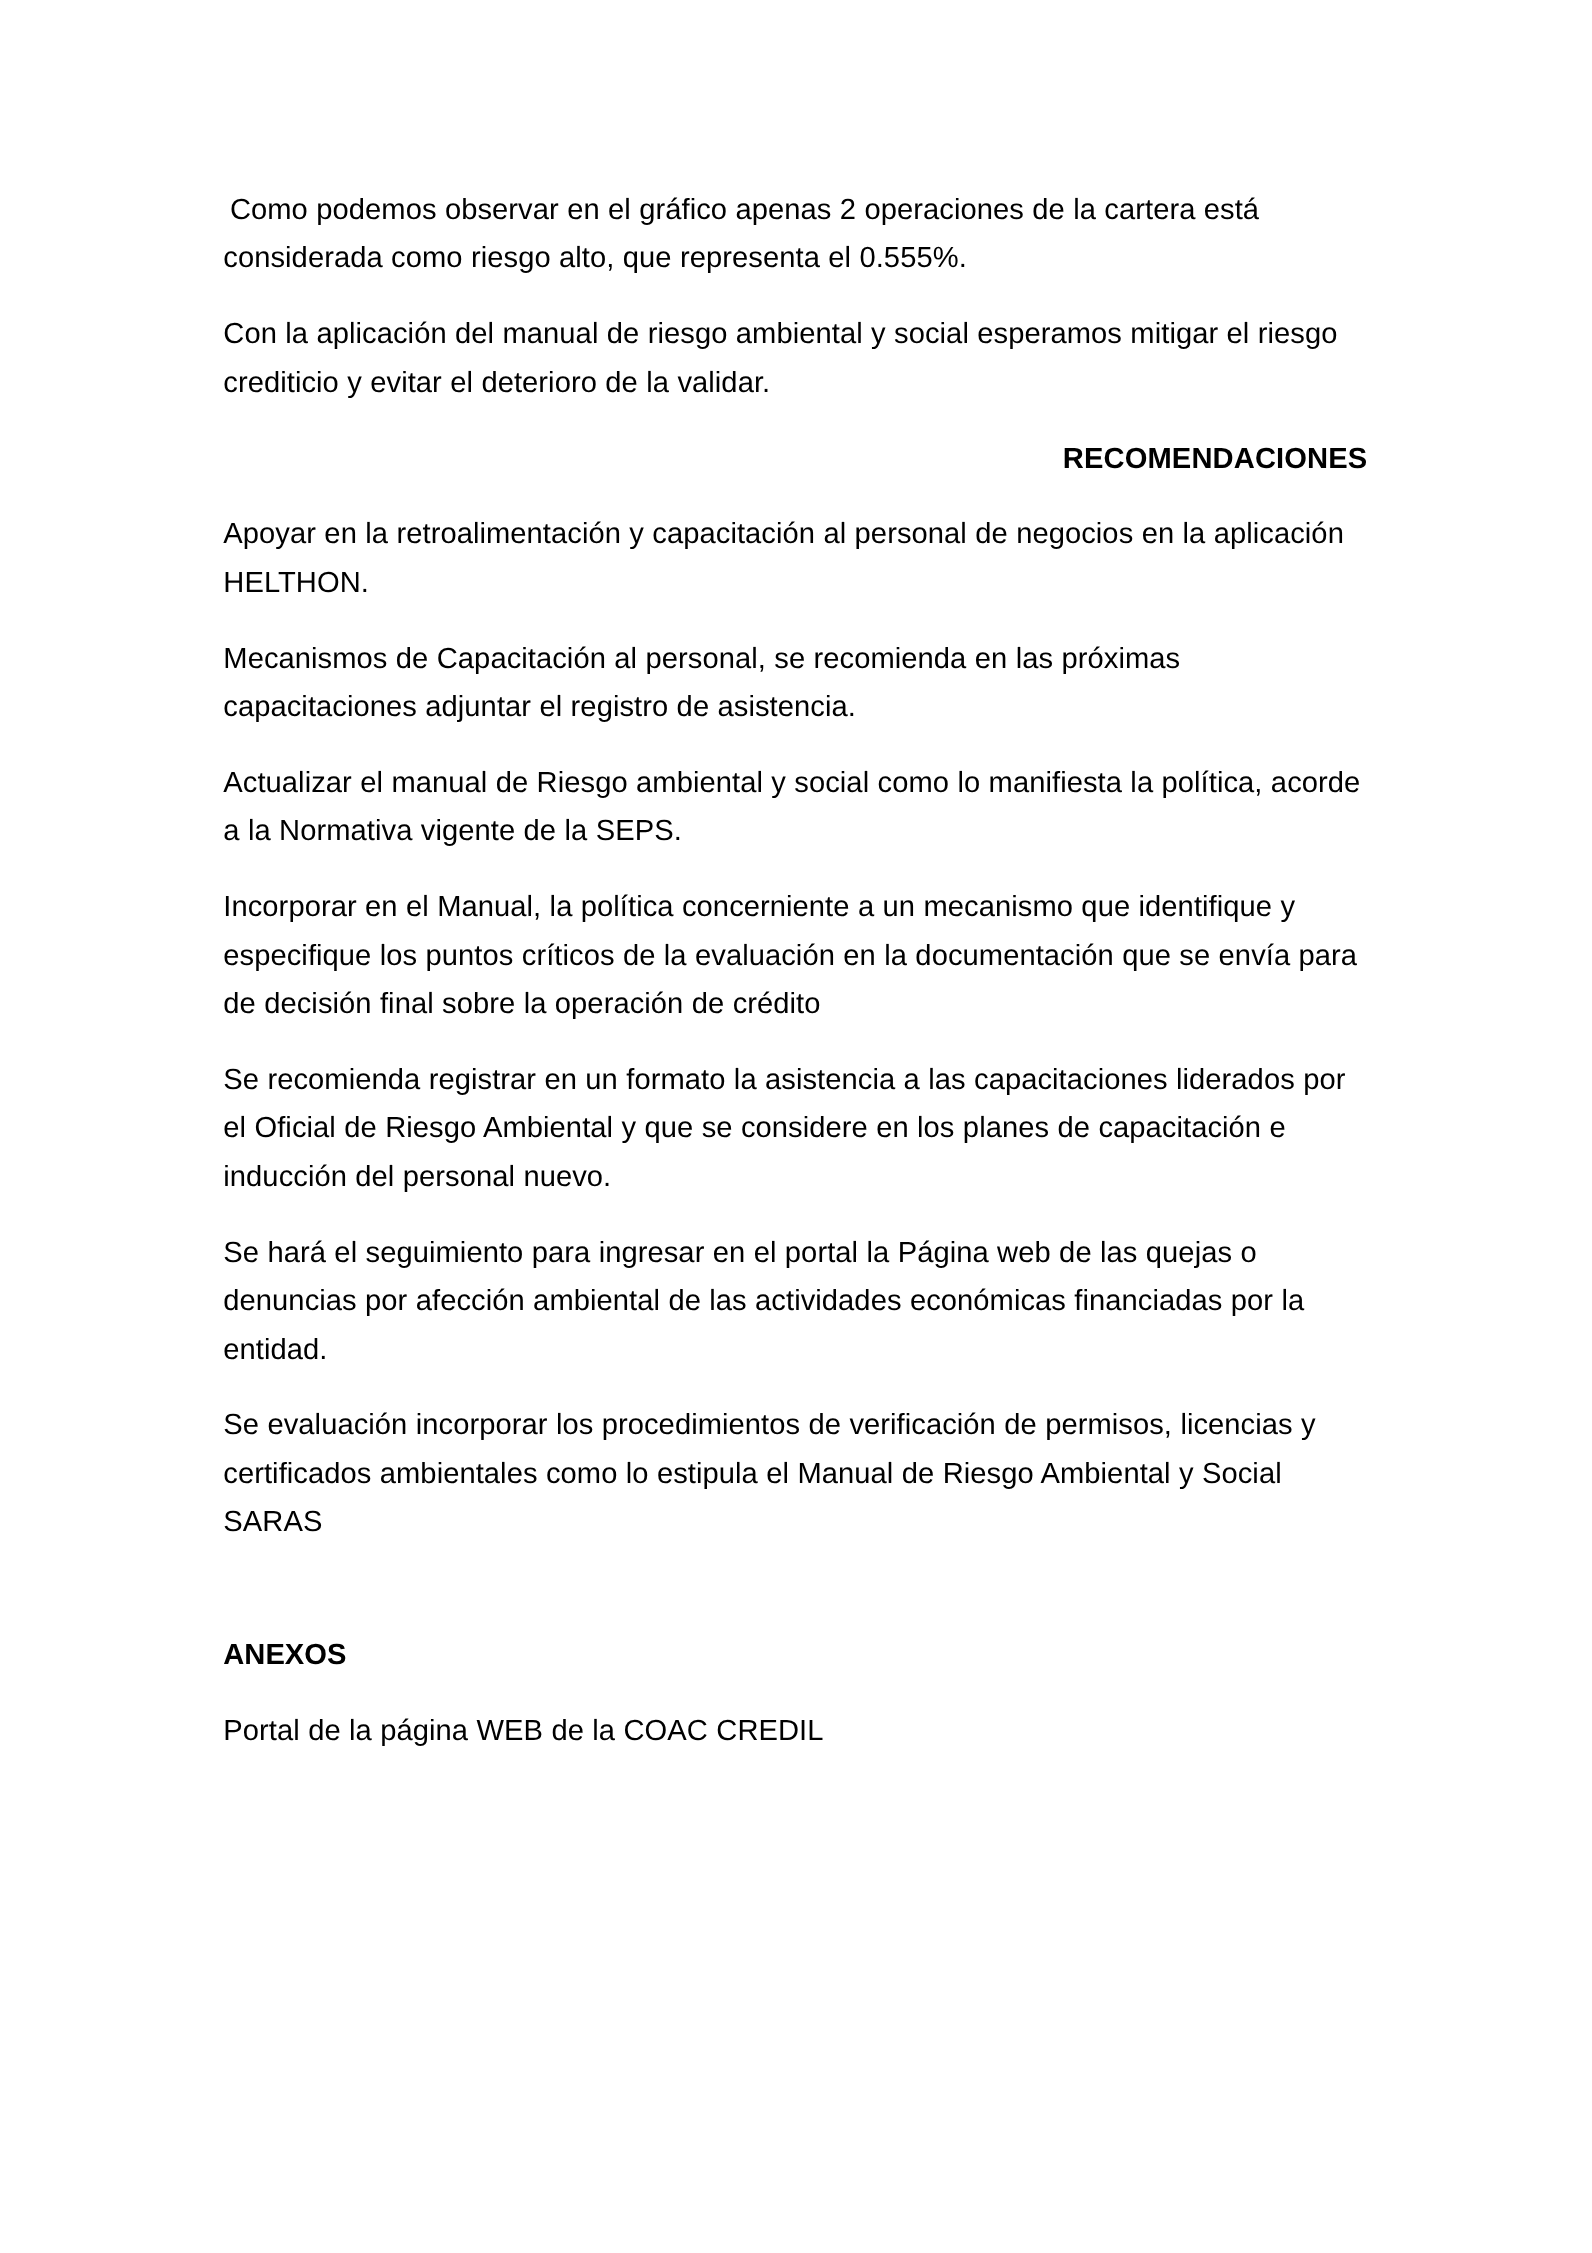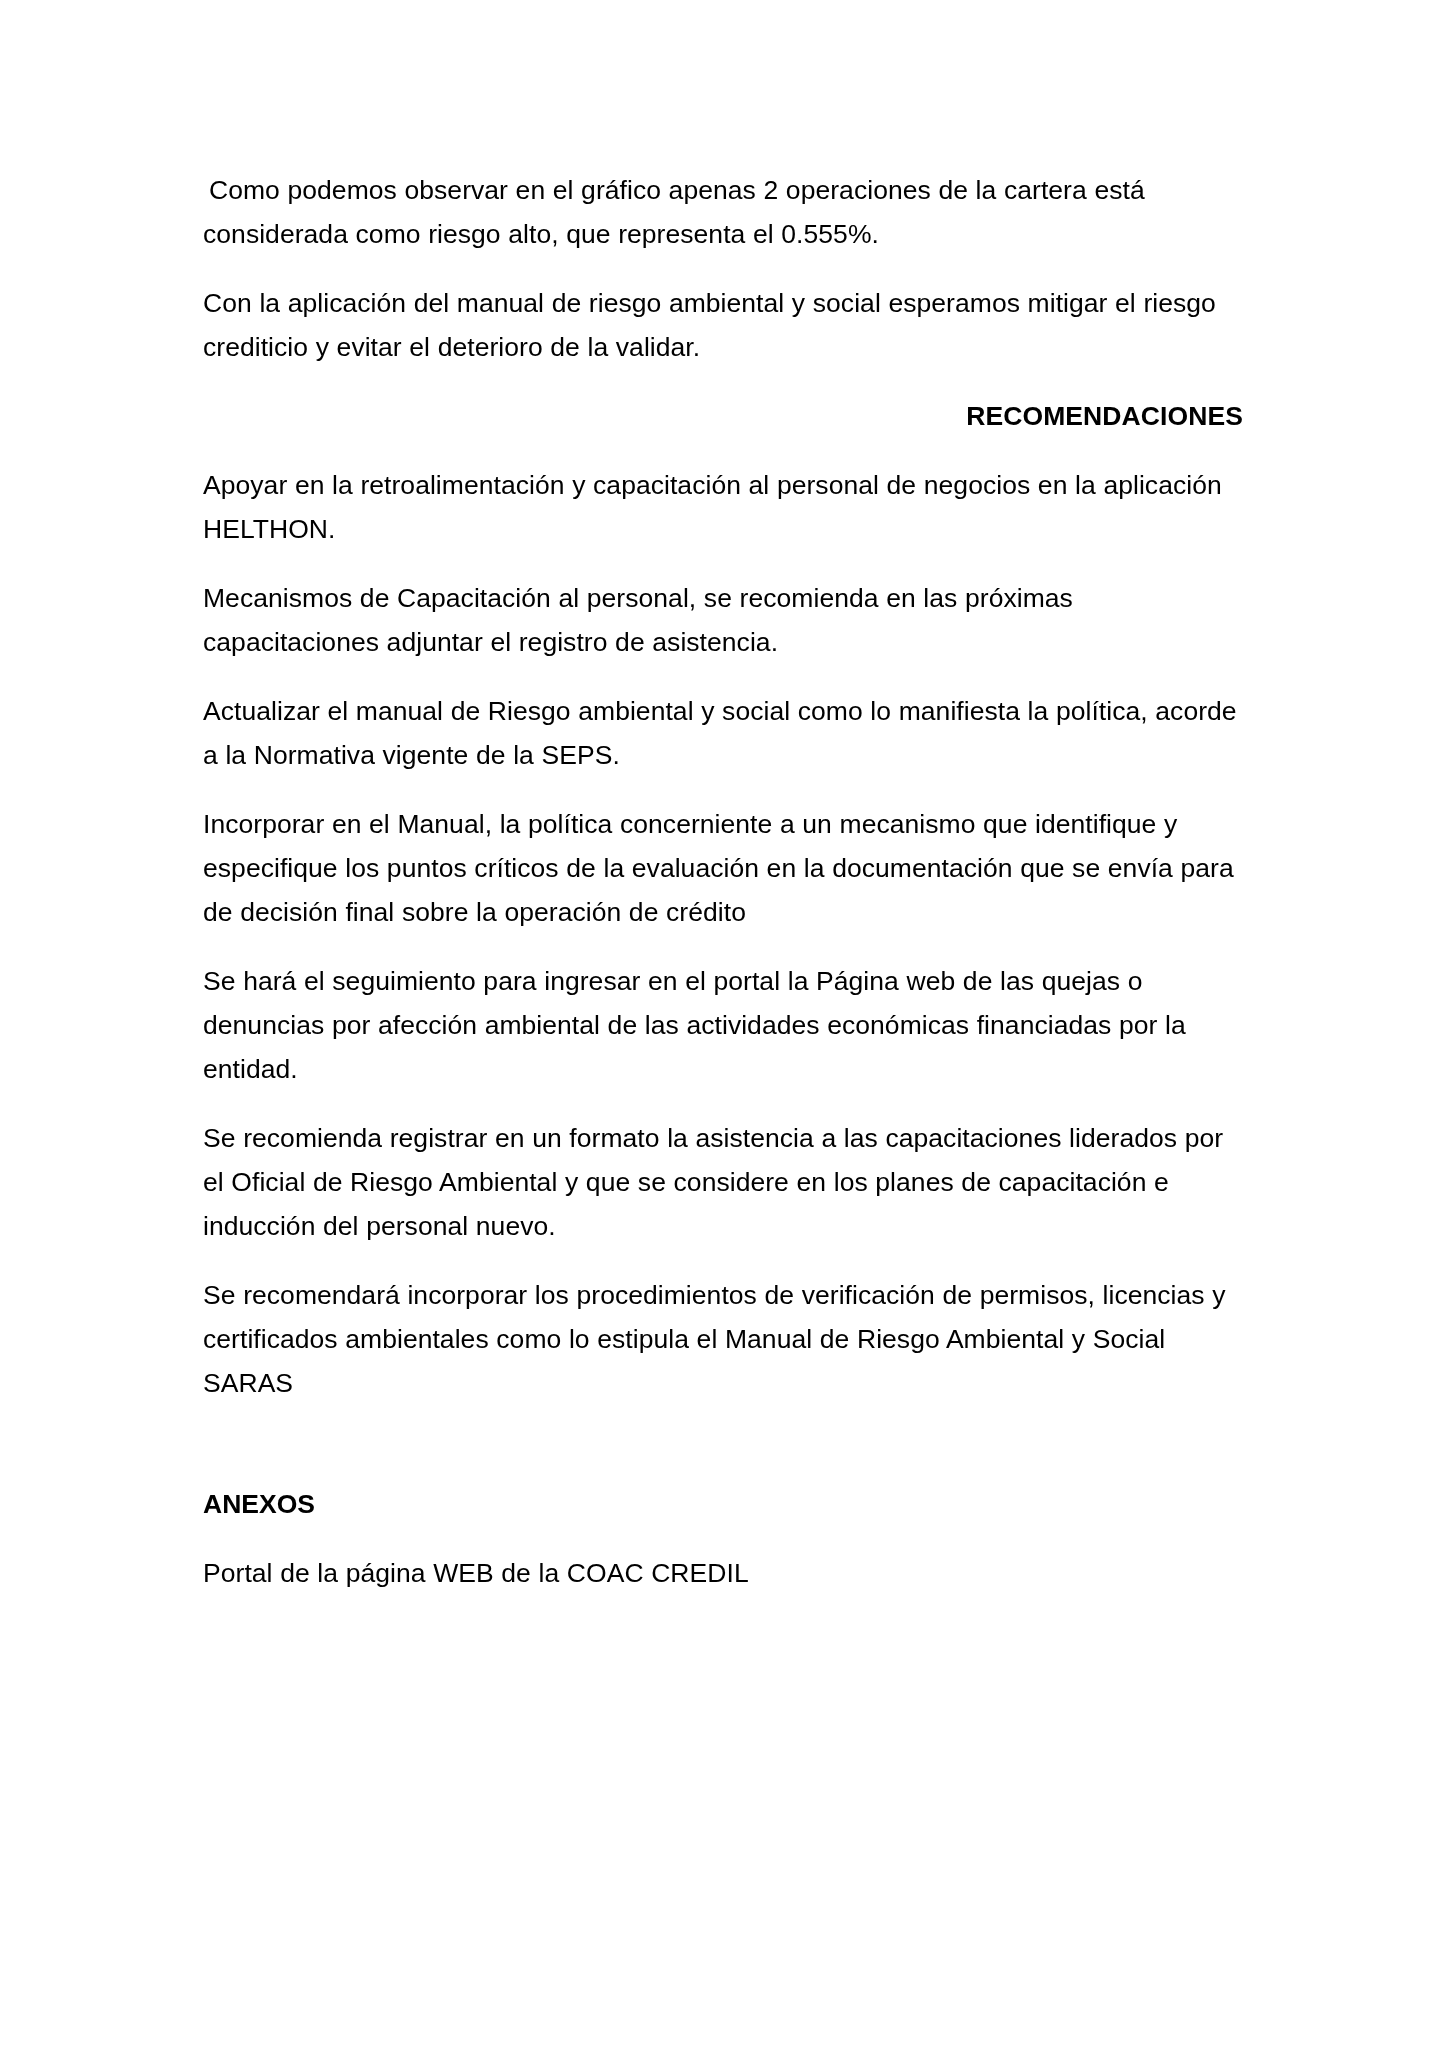--- a/index.html
+++ b/index.html
@@ -84,25 +84,25 @@
 
     <p class="para">Apoyar en la retroalimentación y capacitación al personal de negocios en la aplicación HELTHON.</p>
 
 
     <p class="para">Mecanismos de Capacitación al personal, se recomienda en las próximas capacitaciones adjuntar el registro de asistencia.</p>
 
     <p class="para">Actualizar el manual de Riesgo ambiental y social como lo manifiesta la política, acorde a la Normativa vigente de la SEPS.</p>
 
     <p class="para">Incorporar en el Manual, la política concerniente a un mecanismo que identifique y especifique los puntos críticos de la evaluación en la documentación que se envía para de decisión final sobre la operación de crédito</p>
 
+    <p class="para">Se recomienda registrar en un formato la asistencia a las capacitaciones liderados por el Oficial de Riesgo Ambiental y que se considere en los planes de capacitación e inducción del personal nuevo.</p>
+
     <p class="para">Se hará el seguimiento para ingresar en el portal la Página web de las quejas o denuncias por afección ambiental de las actividades económicas financiadas por la entidad.</p>
 
-    <p class="para">Se recomienda registrar en un formato la asistencia a las capacitaciones liderados por el Oficial de Riesgo Ambiental y que se considere en los planes de capacitación e inducción del personal nuevo.</p>
-
-    <p class="para">Se recomendará incorporar los procedimientos de verificación de permisos, licencias y certificados ambientales como lo estipula el Manual de Riesgo Ambiental y Social SARAS</p>
+    <p class="para">Se evaluación incorporar los procedimientos de verificación de permisos, licencias y certificados ambientales como lo estipula el Manual de Riesgo Ambiental y Social SARAS</p>
 
 
     <div class="gap-block"></div>
 
     <p class="anexos-label">ANEXOS</p>
 
     <p class="para">Portal de la página WEB de la COAC CREDIL</p>
 
   </div>
 </div>

